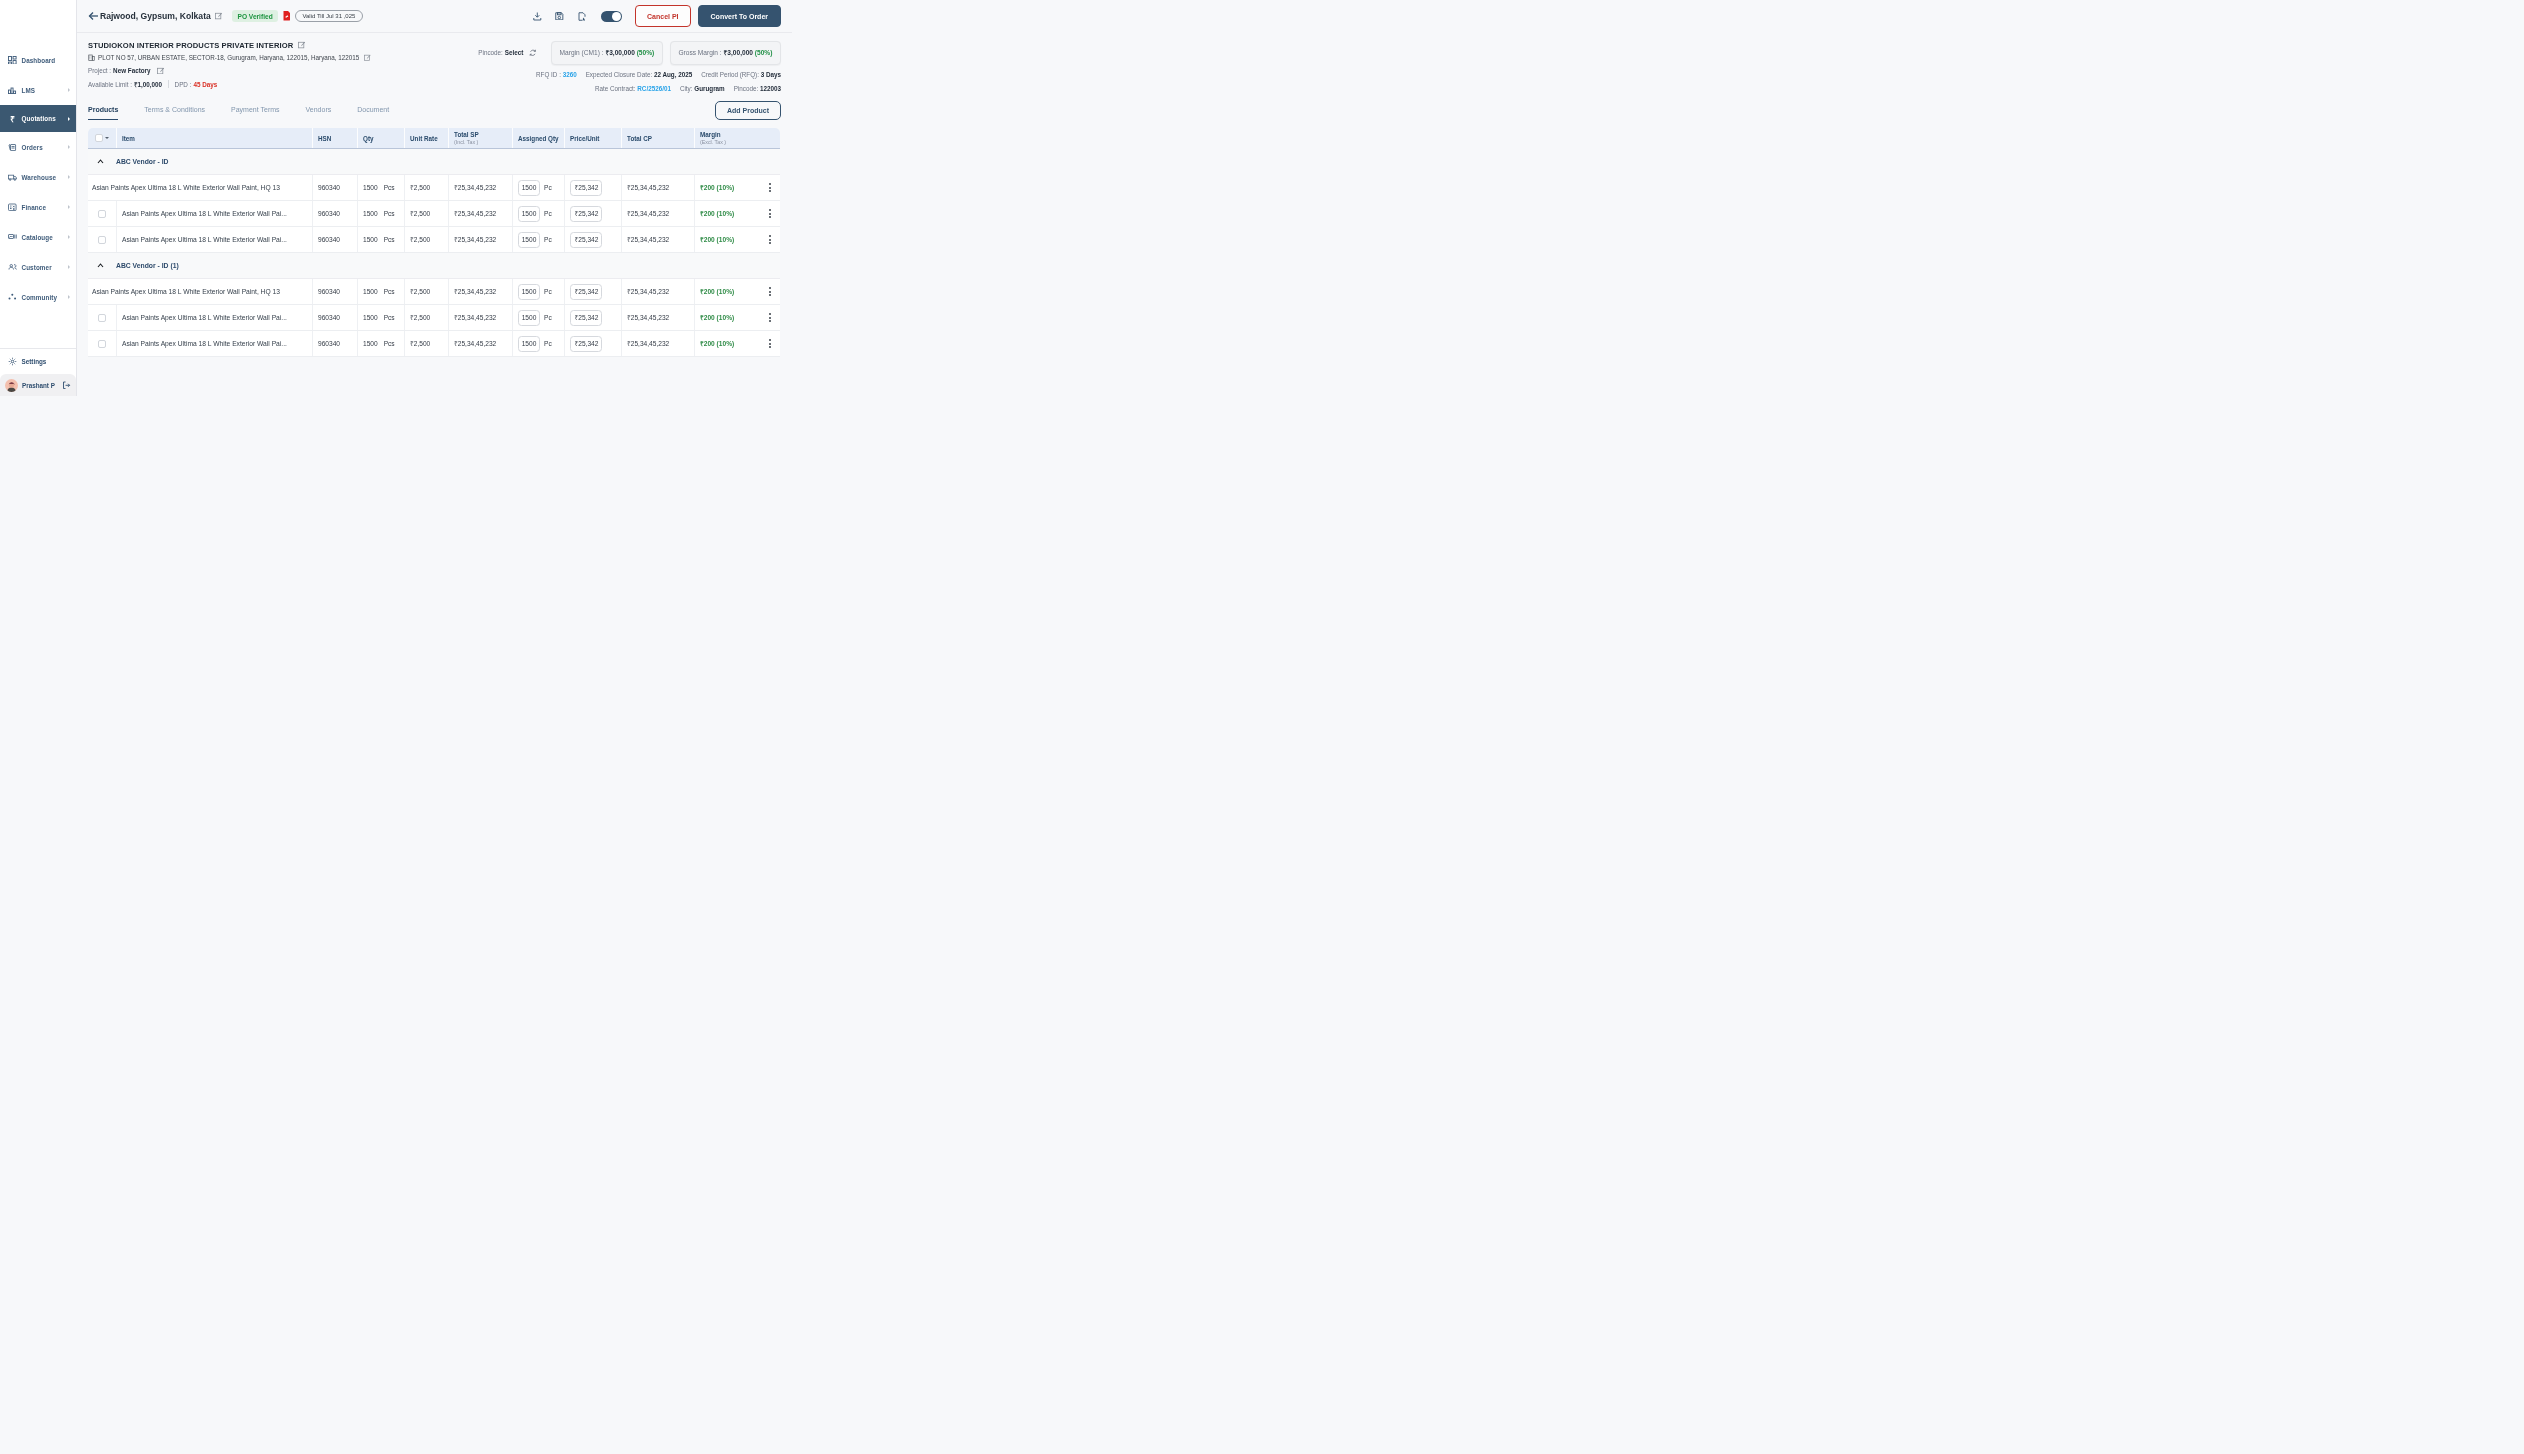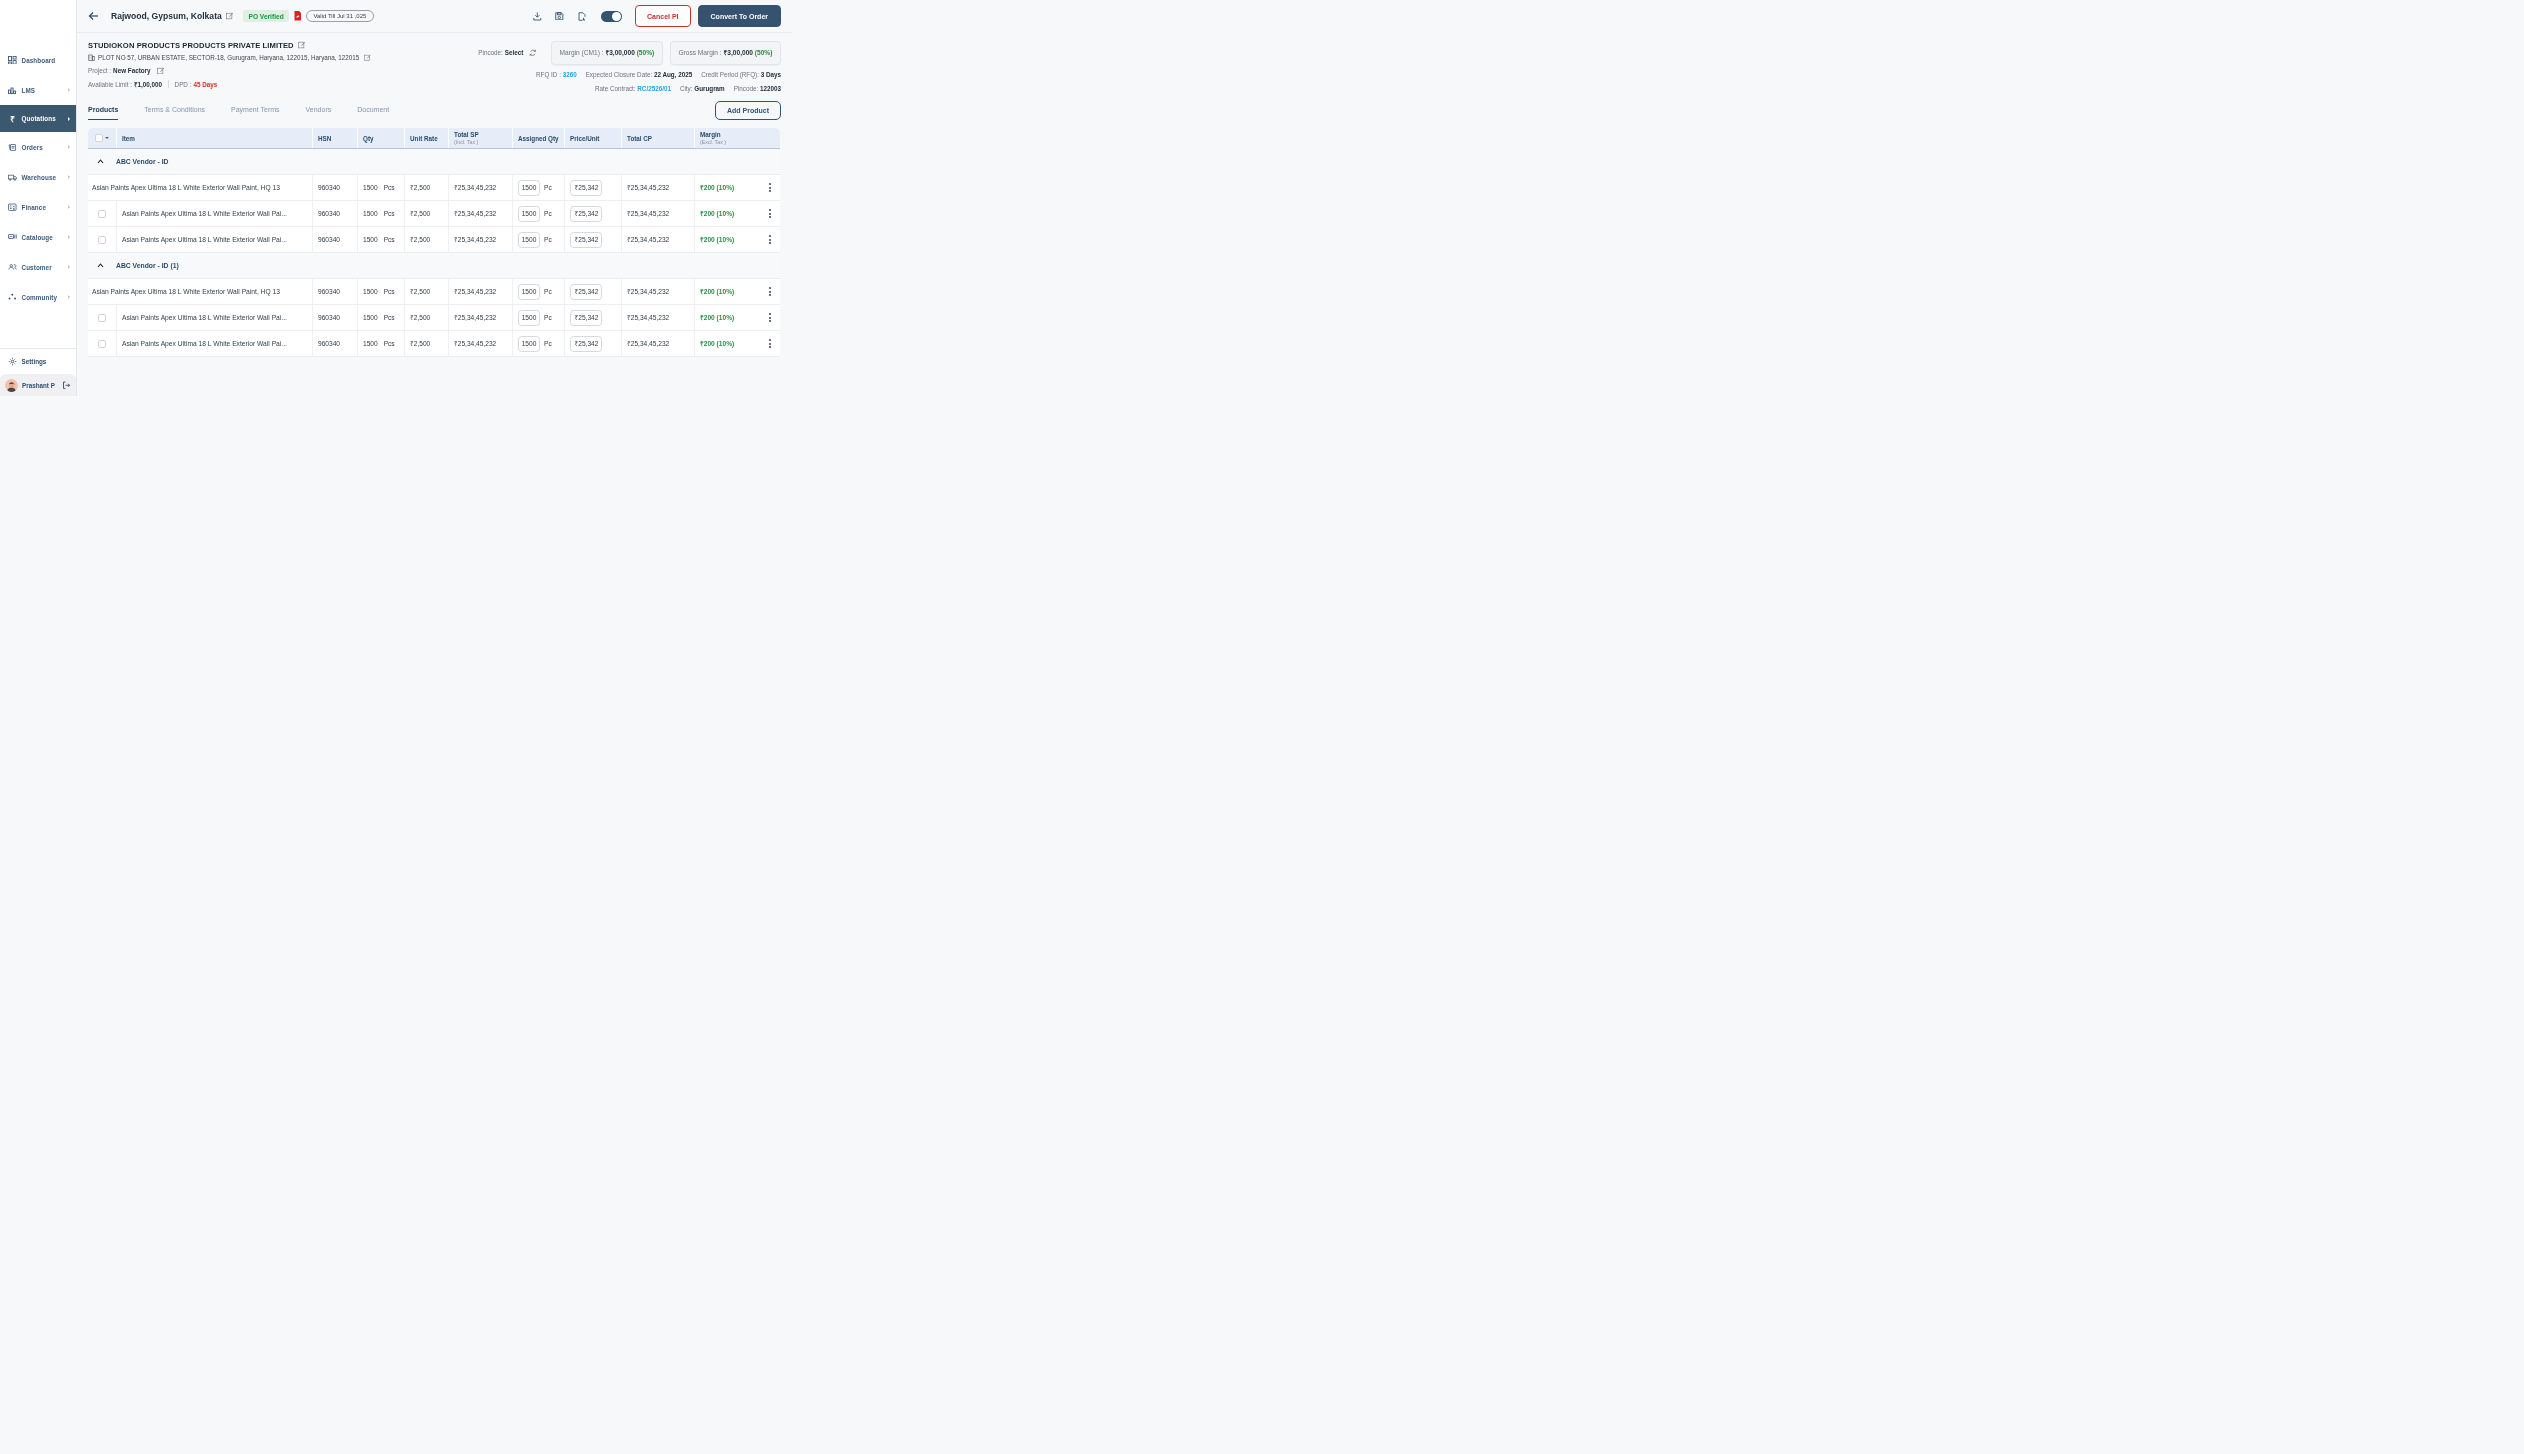--- a/index.html
+++ b/index.html
@@ -40,21 +40,21 @@
   .avatar { width:13px; height:13px; border-radius:50%; background:#f3c0ae; overflow:hidden; position:relative; flex:0 0 13px; }
   .avatar svg { position:absolute; left:0; top:0; }
   .user-name { font-size:6.3px; font-weight:700; color:#2e4d6e; flex:1; }
   
   .main { position:absolute; left:77px; top:0; right:0; bottom:0; }
   .topbar {
     height:33px; display:flex; align-items:center;
     padding:0 11px; border-bottom:0.5px solid #e9eaee; background:#f7f8fa;
   }
   .back-btn { width:12px; height:12px; cursor:pointer; display:flex; align-items:center; }
-  .page-title { font-size:8.6px; font-weight:700; color:#27313c; margin-left:11px; }
+  .page-title { font-size:8.6px; font-weight:700; color:#27313c; }
   .edit-ico { width:7.6px; height:7.6px; margin-left:4.5px; cursor:pointer; display:inline-flex; }
   .po-badge {
     margin-left:9px; background:#def0e2; color:#1d9440;
     font-size:6.6px; font-weight:700; padding:2.5px 5.6px; border-radius:3px;
   }
   .pdf-ico { margin-left:4.5px; cursor:pointer; display:flex; }
   .valid-pill {
     margin-left:4.5px; border:0.8px solid #9aa0a8; color:#3a4048;
     font-size:6px; padding:2px 6.6px; border-radius:6.6px; background:transparent;
   }
@@ -337,21 +337,21 @@
           <span class="knob"></span>
         </span>
       <button class="btn btn-cancel">Cancel PI</button>
       <button class="btn btn-convert">Convert To Order</button>
     </div>
   </div>
 
   <div class="info">
     <div>
       <div class="company-name-row">
-        <span class="company-name">STUDIOKON PRODUCTS PRODUCTS PRIVATE LIMITED</span>
+        <span class="company-name">STUDIOKON INTERIOR PRODUCTS PRIVATE INTERIOR</span>
         <span class="edit-ico">
           <svg width="7.6" height="7.6" viewBox="0 0 15 15" fill="none" stroke="#8a9099" stroke-width="1.5">
               <rect x="1" y="2.5" width="10.5" height="11"></rect>
               <path d="M13 1.5 L7 8 l-1.2 2.2 L8 9 L14 2.8 Z" fill="#8a9099" stroke="none"></path>
             </svg>
         </span>
       </div>
       <div class="addr-row">
         <span class="b-ico">
           <svg width="7" height="7" viewBox="0 0 14 14" fill="none" stroke="#4a5058" stroke-width="1.3">

